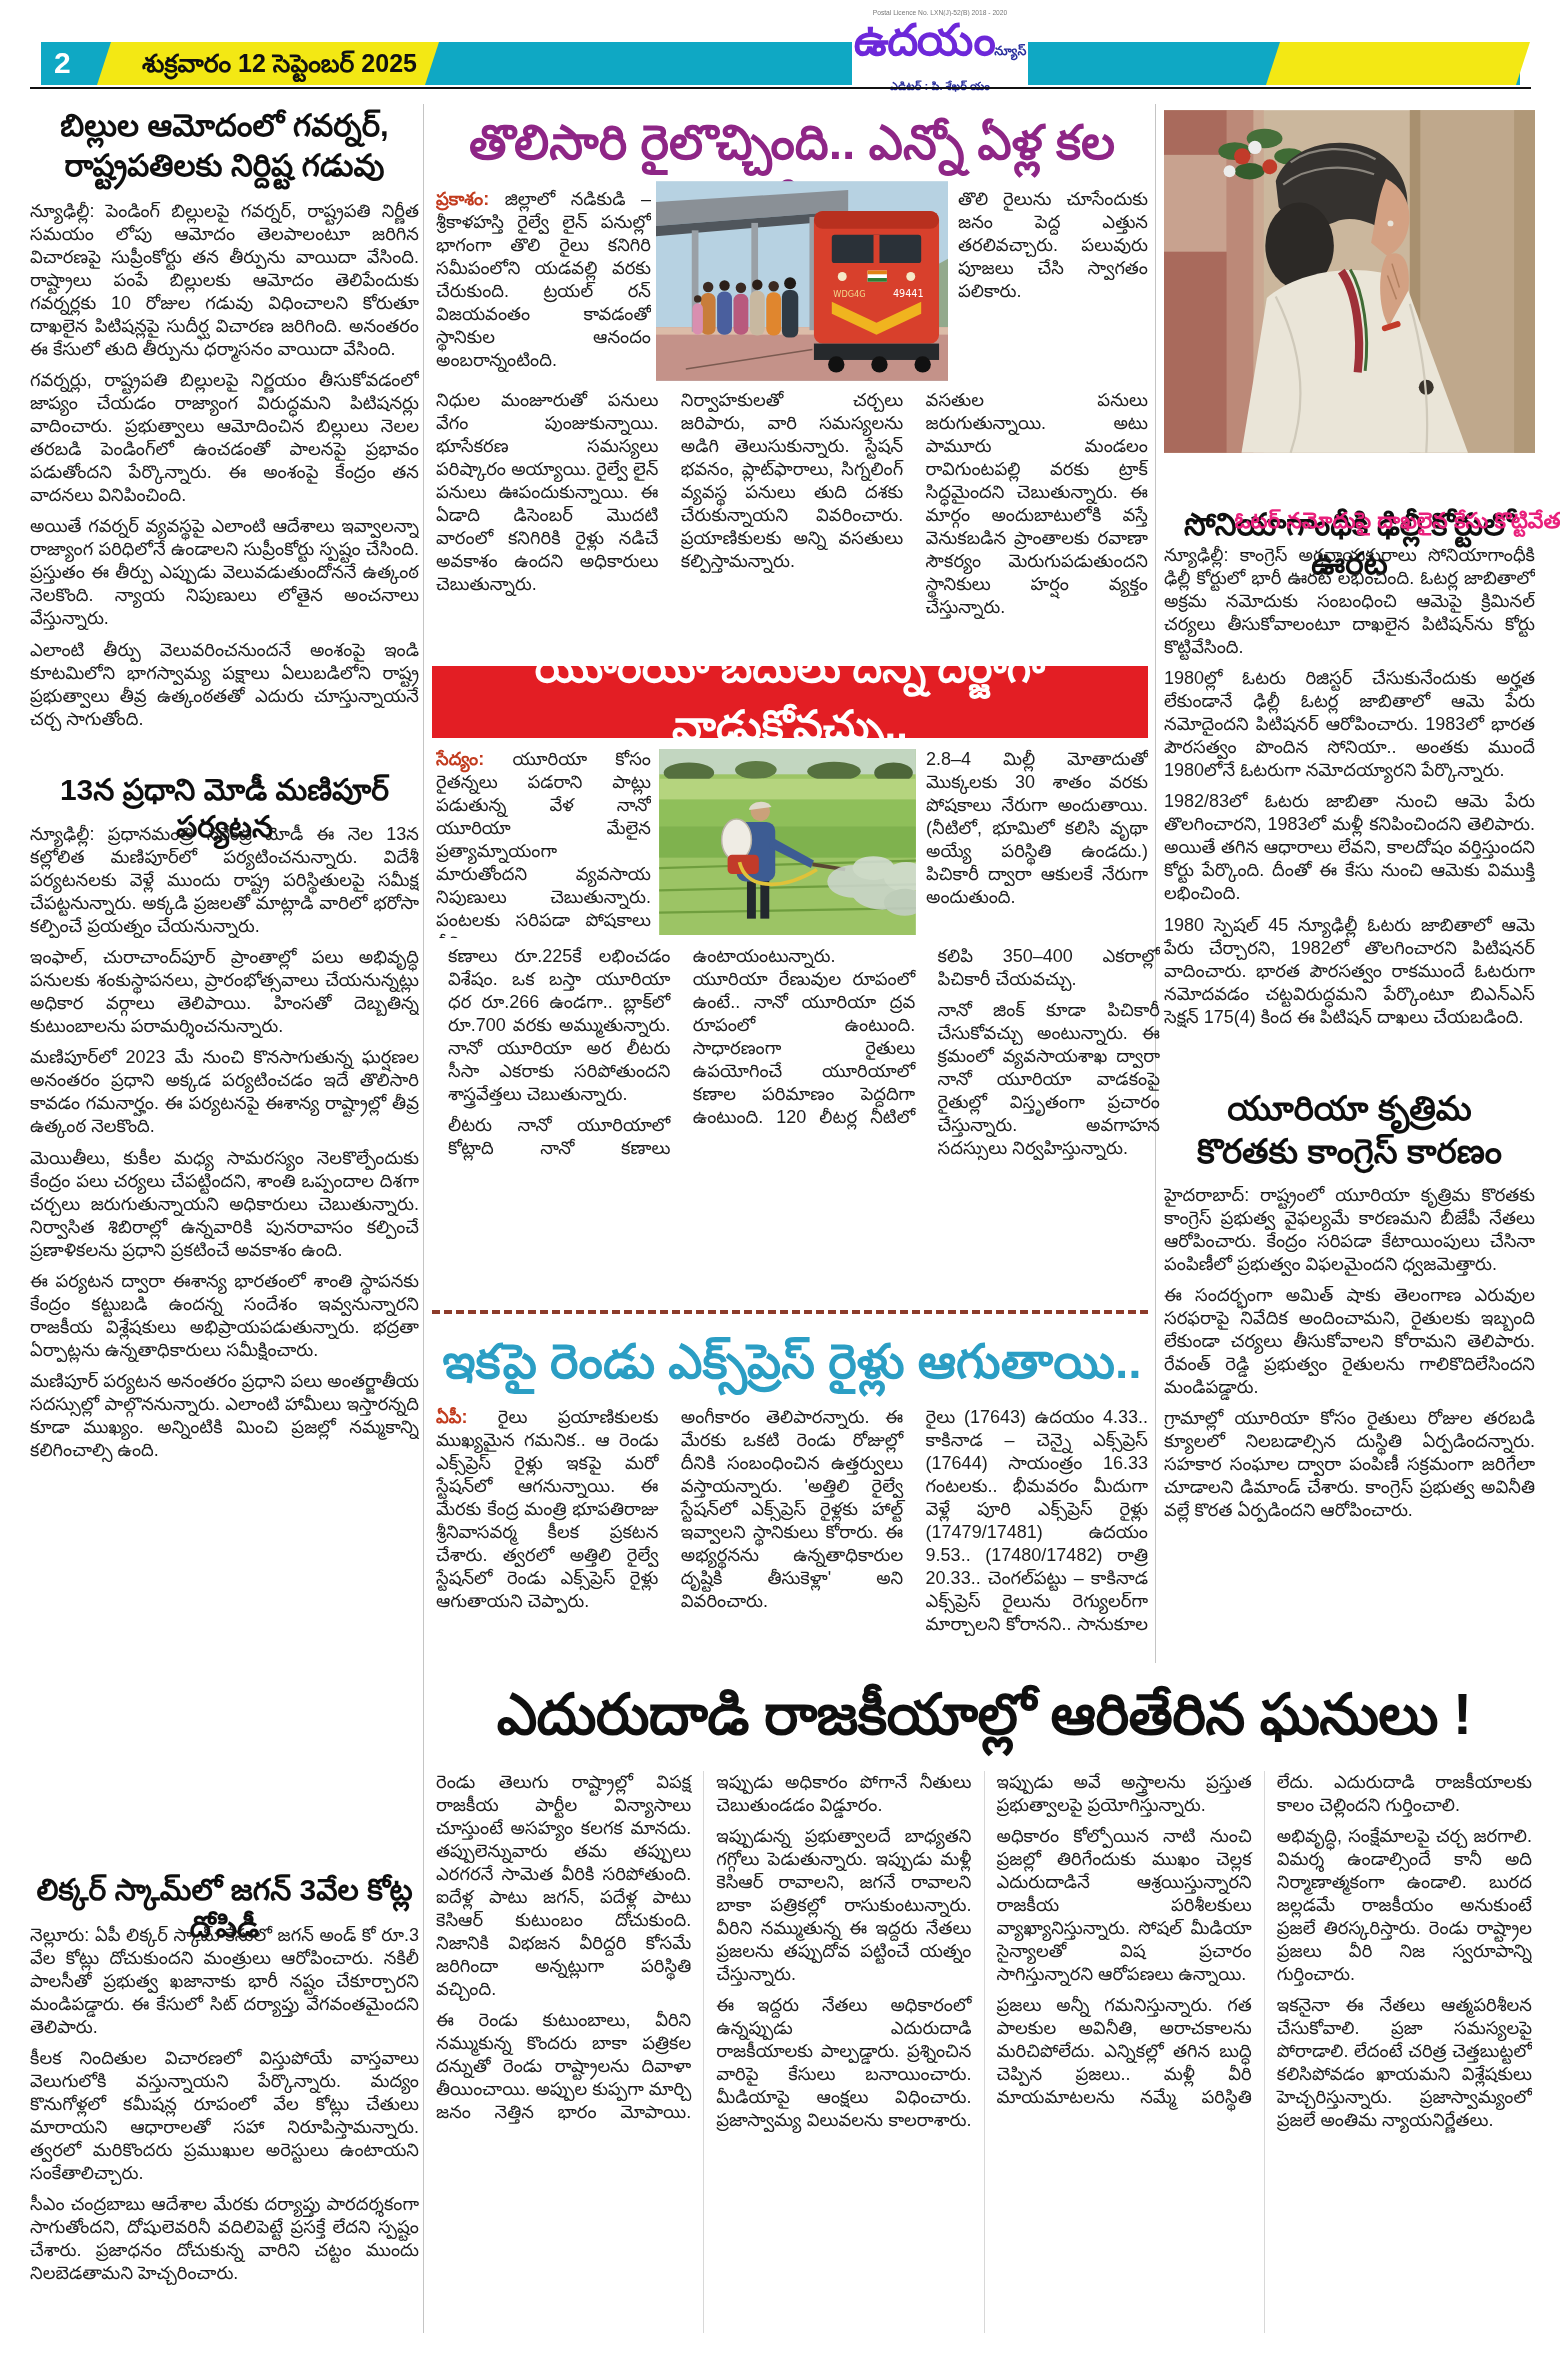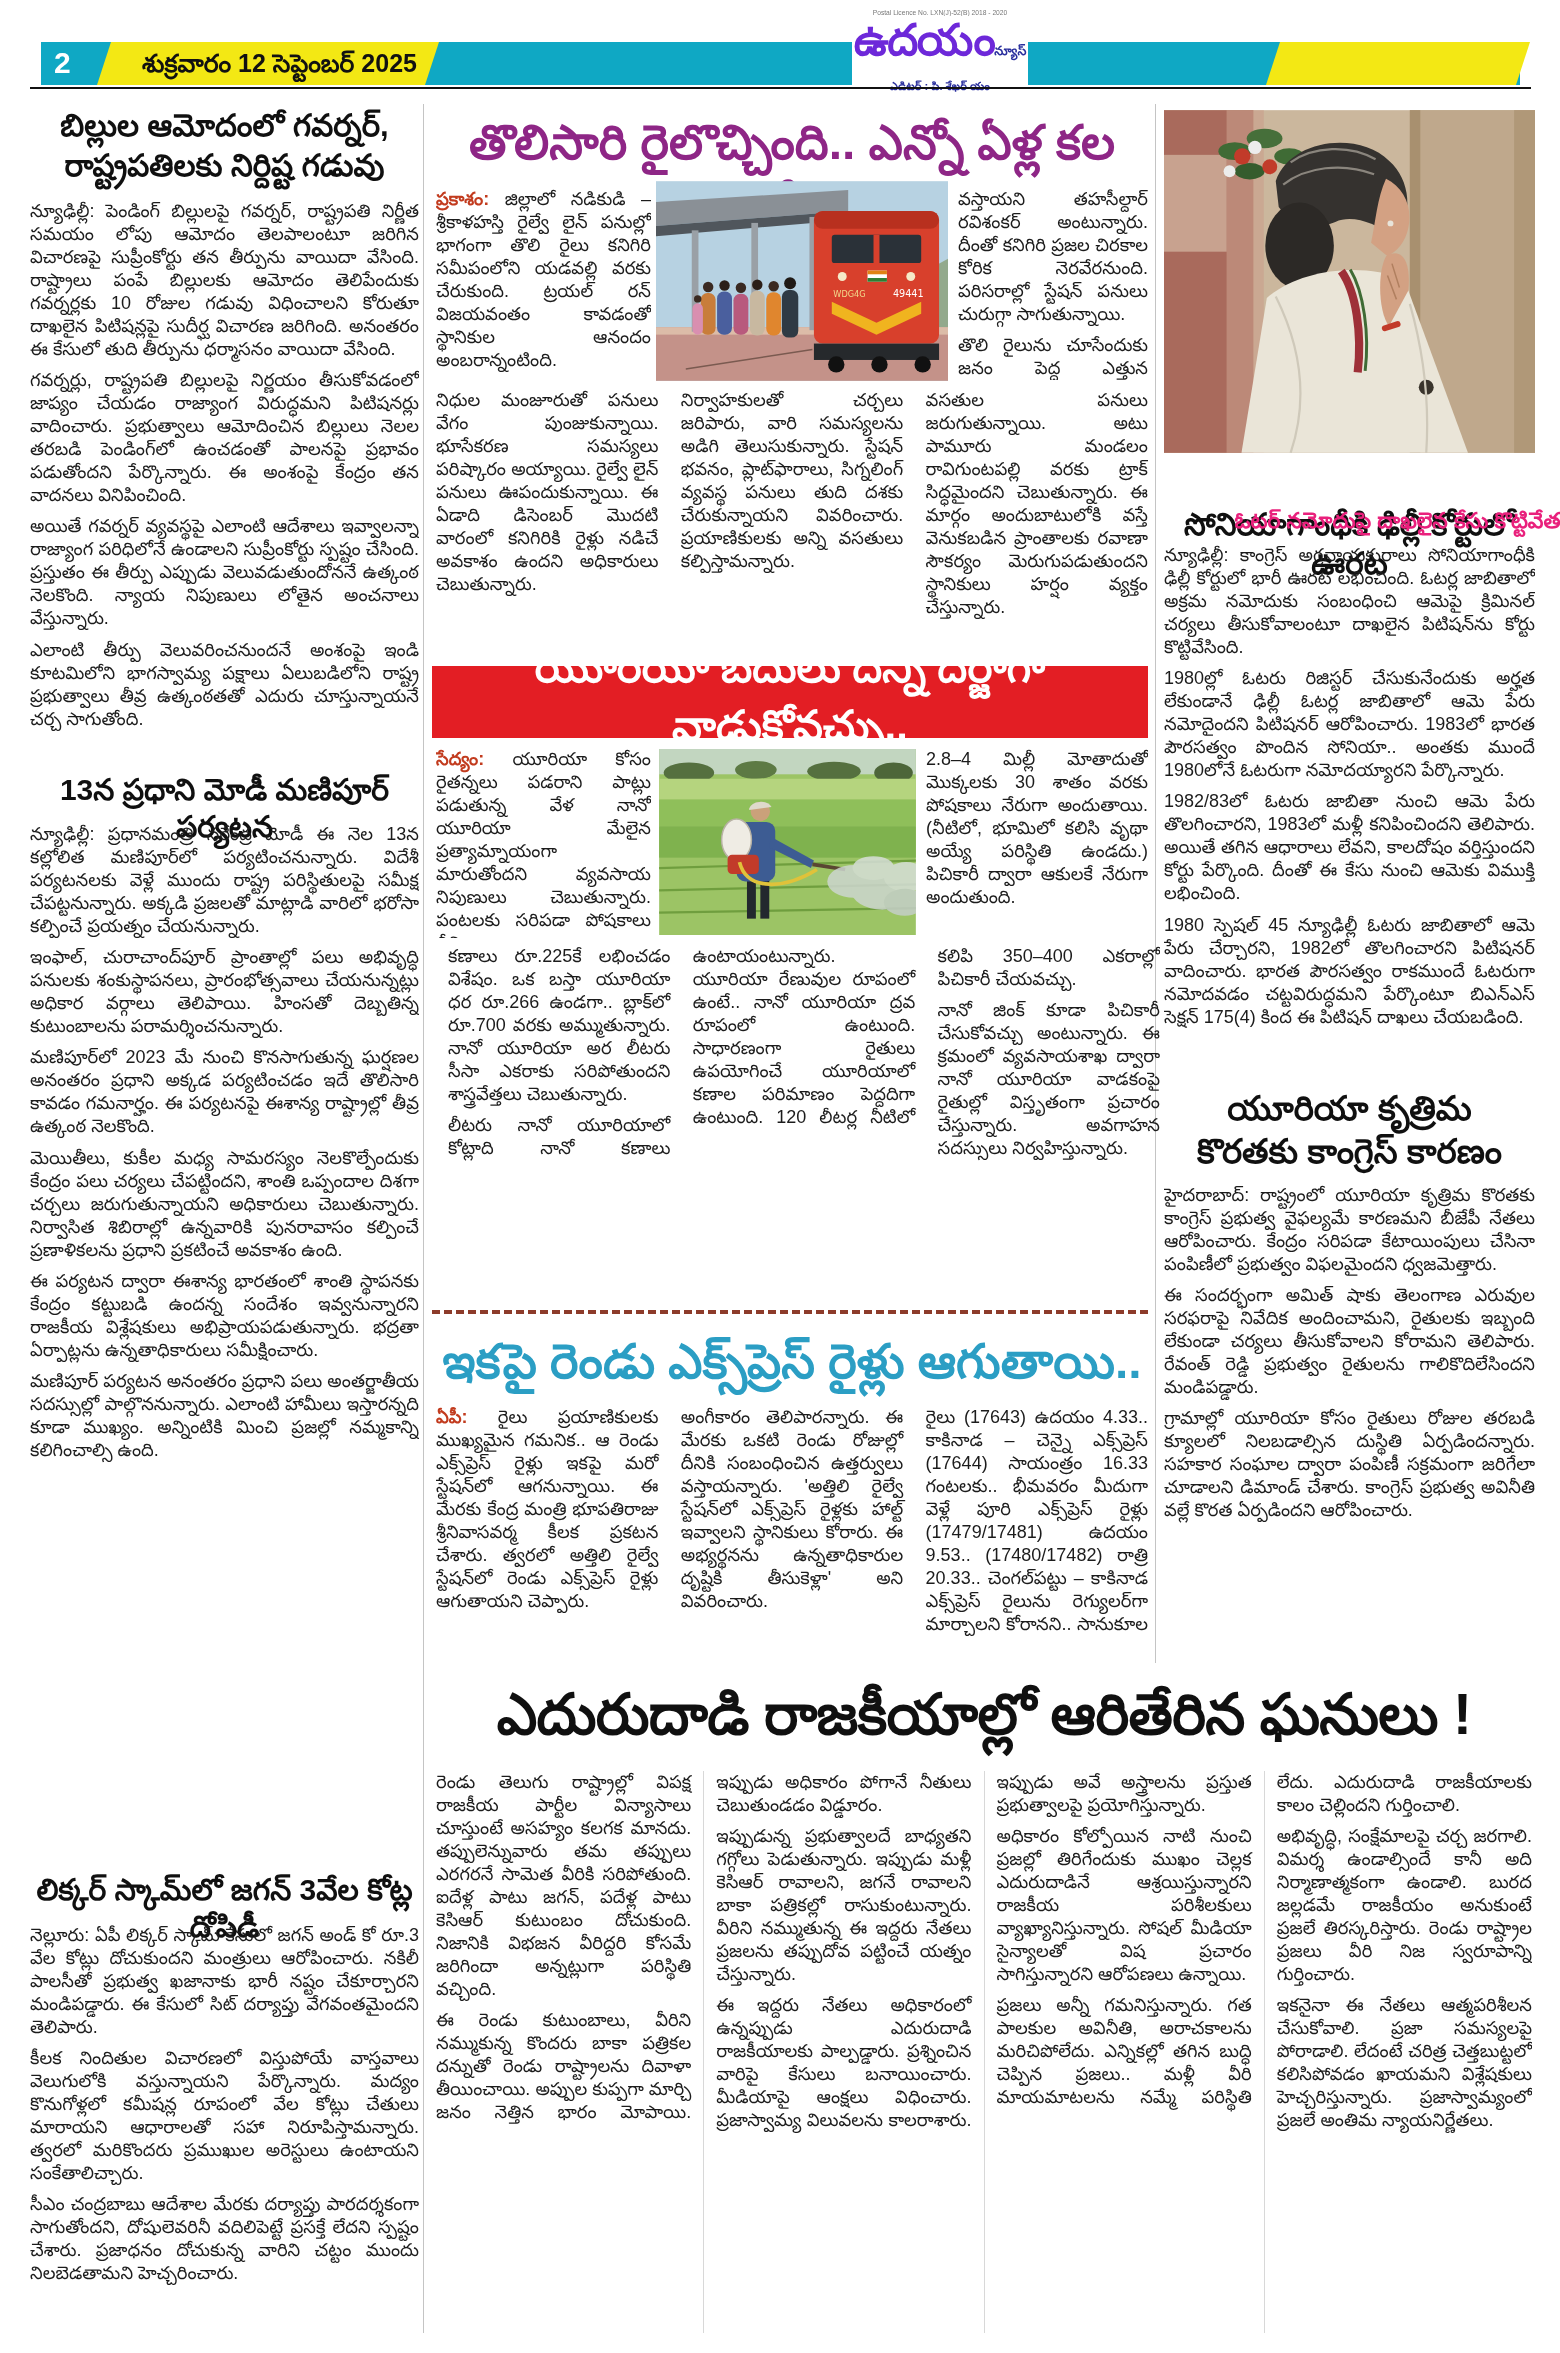--- a/index.html
+++ b/index.html
@@ -120,21 +120,20 @@
           <rect x="148" y="149" width="20" height="58" rx="9" fill="#e0862e"></rect>
         <circle cx="180" cy="137" r="8" fill="#1f1a16"></circle>
           <rect x="169" y="146" width="22" height="64" rx="9" fill="#2f3a44"></rect>
         <circle cx="56" cy="158" r="5" fill="#3a2a22"></circle>
           <rect x="49" y="164" width="14" height="42" rx="7" fill="#d98fb0"></rect>
       </g>
     </svg>
   </div>
 
   <div class="abs bodytxt" style="left:958px;top:188px;width:190px;height:192px;">
-    <p>వస్తాయని తహసీల్దార్ రవిశంకర్ అంటున్నారు. దీంతో కనిగిరి ప్రజల చిరకాల కోరిక నెరవేరనుంది. పరిసరాల్లో స్టేషన్ పనులు చురుగ్గా సాగుతున్నాయి.</p>
     <p>తొలి రైలును చూసేందుకు జనం పెద్ద ఎత్తున తరలివచ్చారు. పలువురు పూజలు చేసి స్వాగతం పలికారు.</p>
   </div>
 
   <div class="abs bodytxt cols3" style="left:436px;top:389px;width:712px;height:265px;">
     <p>నిధుల మంజూరుతో పనులు వేగం పుంజుకున్నాయి. భూసేకరణ సమస్యలు పరిష్కారం అయ్యాయి. రైల్వే లైన్ పనులు ఊపందుకున్నాయి. ఈ ఏడాది డిసెంబర్ మొదటి వారంలో కనిగిరికి రైళ్లు నడిచే అవకాశం ఉందని అధికారులు చెబుతున్నారు.</p>
     <p>నిర్వాహకులతో చర్చలు జరిపారు, వారి సమస్యలను అడిగి తెలుసుకున్నారు. స్టేషన్ భవనం, ప్లాట్‌ఫారాలు, సిగ్నలింగ్ వ్యవస్థ పనులు తుది దశకు చేరుకున్నాయని వివరించారు. ప్రయాణికులకు అన్ని వసతులు కల్పిస్తామన్నారు.</p>
     <p>వసతుల పనులు జరుగుతున్నాయి. అటు పామూరు మండలం రావిగుంటపల్లి వరకు ట్రాక్ సిద్ధమైందని చెబుతున్నారు. ఈ మార్గం అందుబాటులోకి వస్తే వెనుకబడిన ప్రాంతాలకు రవాణా సౌకర్యం మెరుగుపడుతుందని స్థానికులు హర్షం వ్యక్తం చేస్తున్నారు.</p>
   </div>
 
   <div class="abs banner-red" style="left:432px;top:666px;width:716px;height:72px;font-size:42px;">యూరియా బదులు దీన్ని దర్జాగా వాడుకోవచ్చు..</div>

